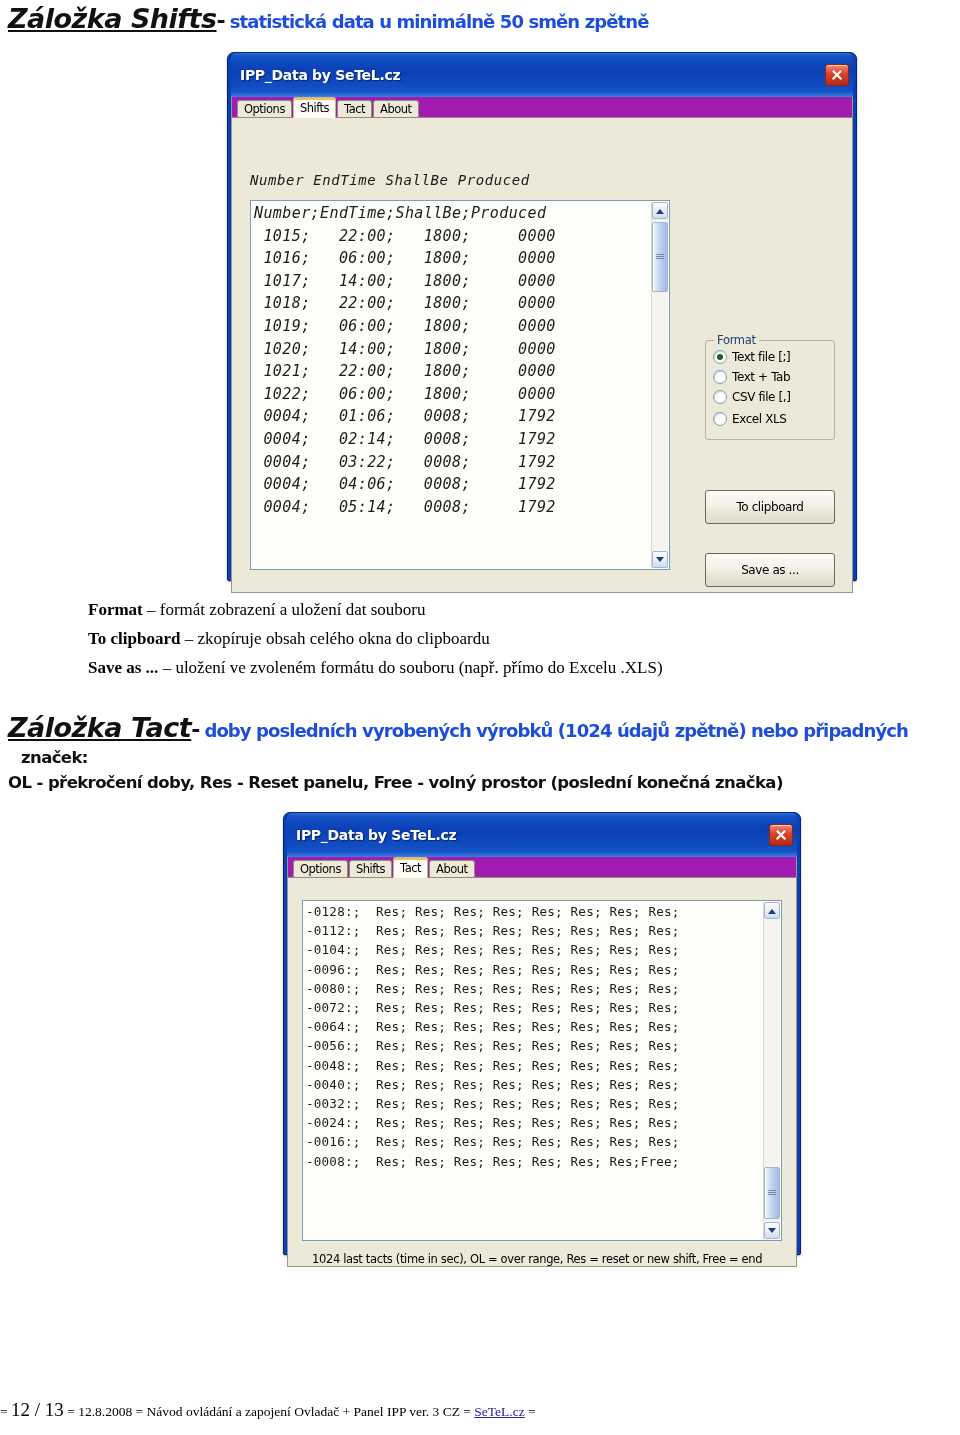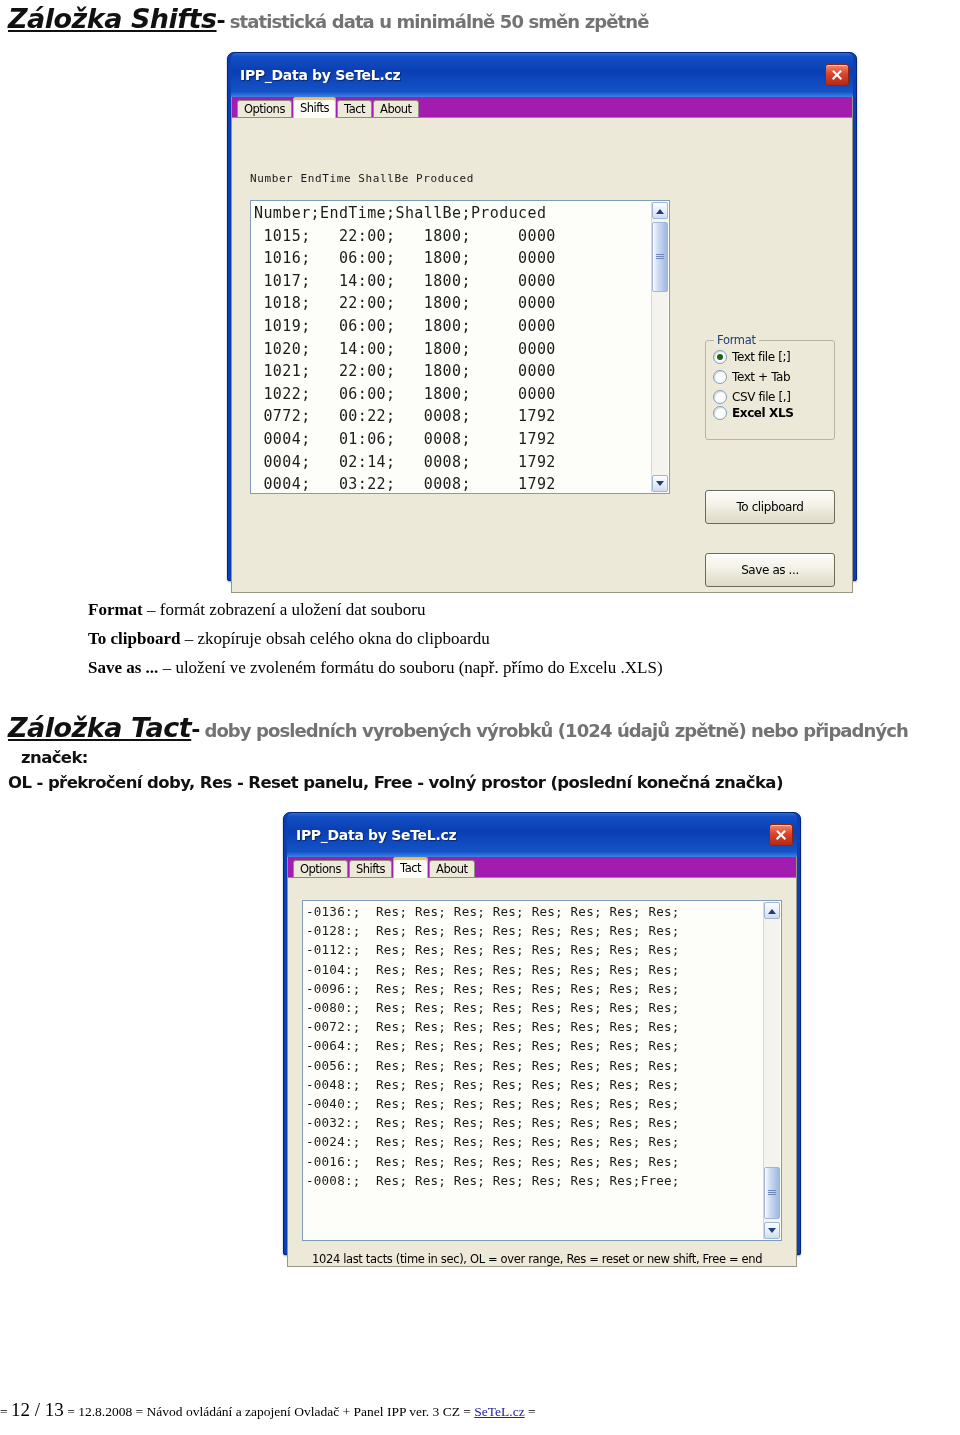--- a/index.html
+++ b/index.html
@@ -33,21 +33,21 @@
   .head-main1 {
     font-size: 27px;
     line-height: 30px;
     vertical-align: baseline;
   }
   .head-sub {
     font-family: "DejaVu Sans", sans-serif;
     font-weight: bold;
     font-size: 18px;
     letter-spacing: -0.9px;
-    color: #737373;
+    color: #1d4ed8;
     font-style: normal;
     text-decoration: none;
   }
   .head-dash {
     font-family: "DejaVu Sans", sans-serif;
     font-weight: bold;
     font-size: 22px;
     color: #111;
     text-decoration: none;
     font-style: normal;
@@ -157,24 +157,25 @@
 
   .panel {
     background: #ece9d8;
     position: absolute;
     left: 0; right: 0; top: 21px; bottom: 0;
   }
 
   
   .list-header {
     font-family: "DejaVu Sans Mono", monospace;
-    font-size: 11px;
+    font-size: 14px;
     letter-spacing: 0.6px;
     color: #1a1a1a;
     white-space: pre;
+    font-style: italic;
   }
   .listbox {
     background: #fdfdfa;
     border: 1px solid #7f9db9;
     box-sizing: border-box;
     position: relative;
     overflow: hidden;
   }
   .listbox-inner {
     position: absolute;
@@ -365,32 +366,31 @@
     <div class="tabstrip">
       <div class="tab">Options</div>
       <div class="tab active">Shifts</div>
       <div class="tab">Tact</div>
       <div class="tab">About</div>
     </div>
     <div class="panel">
 
       <div class="list-header" style="position:absolute; left:18px; top:54px;">Number EndTime ShallBe Produced</div>
 
-      <div class="listbox" style="left:18px; top:82px; width:420px; height:294px;">
+      <div class="listbox" style="left:18px; top:82px; width:420px; height:370px;font-style:italic;">
         <div class="listbox-inner">
           <div class="datarow shift-row">Number;EndTime;ShallBe;Produced</div>
           <div class="datarow shift-row"> 1015;   22:00;   1800;     0000</div>
           <div class="datarow shift-row"> 1016;   06:00;   1800;     0000</div>
           <div class="datarow shift-row"> 1017;   14:00;   1800;     0000</div>
           <div class="datarow shift-row"> 1018;   22:00;   1800;     0000</div>
           <div class="datarow shift-row"> 1019;   06:00;   1800;     0000</div>
           <div class="datarow shift-row"> 1020;   14:00;   1800;     0000</div>
           <div class="datarow shift-row"> 1021;   22:00;   1800;     0000</div>
           <div class="datarow shift-row"> 1022;   06:00;   1800;     0000</div>
-          <div class="datarow shift-row"> 0772;   00:22;   0008;     1792</div>
           <div class="datarow shift-row"> 0004;   01:06;   0008;     1792</div>
           <div class="datarow shift-row"> 0004;   02:14;   0008;     1792</div>
           <div class="datarow shift-row"> 0004;   03:22;   0008;     1792</div>
           <div class="datarow shift-row"> 0004;   04:06;   0008;     1792</div>
           <div class="datarow shift-row"> 0004;   05:14;   0008;     1792</div>
 
         </div>
         <div class="vscroll">
           <div class="sb-btn sb-up"></div>
           <div class="sb-thumb" style="top:20px; height:70px;"></div>
@@ -405,21 +405,21 @@
           <span class="radio-label">Text file [;]</span>
         </div>
         <div class="radio-row" style="margin-top:6px;">
           <span class="radio"></span>
           <span class="radio-label">Text + Tab</span>
         </div>
         <div class="radio-row" style="margin-top:6px;">
           <span class="radio"></span>
           <span class="radio-label">CSV file [,]</span>
         </div>
-        <div class="radio-row" style="margin-top:2px;font-weight:bold;">
+        <div class="radio-row" style="margin-top:8px;">
           <span class="radio"></span>
           <span class="radio-label">Excel XLS</span>
         </div>
       </div>
 
       <div class="pushbtn" style="left:473px; top:372px; width:130px; height:34px;">To clipboard</div>
       <div class="pushbtn" style="left:473px; top:435px; width:130px; height:34px;">Save as ...</div>
     </div>
   </div>
 </div>
@@ -448,21 +448,20 @@
   <div class="win-body">
     <div class="tabstrip">
       <div class="tab">Options</div>
       <div class="tab">Shifts</div>
       <div class="tab active">Tact</div>
       <div class="tab">About</div>
     </div>
     <div class="panel">
       <div class="listbox" style="left:14px; top:22px; width:480px; height:341px;">
         <div class="listbox-inner">
-          <div class="datarow tact-row">-0136:;  Res; Res; Res; Res; Res; Res; Res; Res;</div>
           <div class="datarow tact-row">-0128:;  Res; Res; Res; Res; Res; Res; Res; Res;</div>
           <div class="datarow tact-row">-0112:;  Res; Res; Res; Res; Res; Res; Res; Res;</div>
           <div class="datarow tact-row">-0104:;  Res; Res; Res; Res; Res; Res; Res; Res;</div>
           <div class="datarow tact-row">-0096:;  Res; Res; Res; Res; Res; Res; Res; Res;</div>
           <div class="datarow tact-row">-0080:;  Res; Res; Res; Res; Res; Res; Res; Res;</div>
           <div class="datarow tact-row">-0072:;  Res; Res; Res; Res; Res; Res; Res; Res;</div>
           <div class="datarow tact-row">-0064:;  Res; Res; Res; Res; Res; Res; Res; Res;</div>
           <div class="datarow tact-row">-0056:;  Res; Res; Res; Res; Res; Res; Res; Res;</div>
           <div class="datarow tact-row">-0048:;  Res; Res; Res; Res; Res; Res; Res; Res;</div>
           <div class="datarow tact-row">-0040:;  Res; Res; Res; Res; Res; Res; Res; Res;</div>

